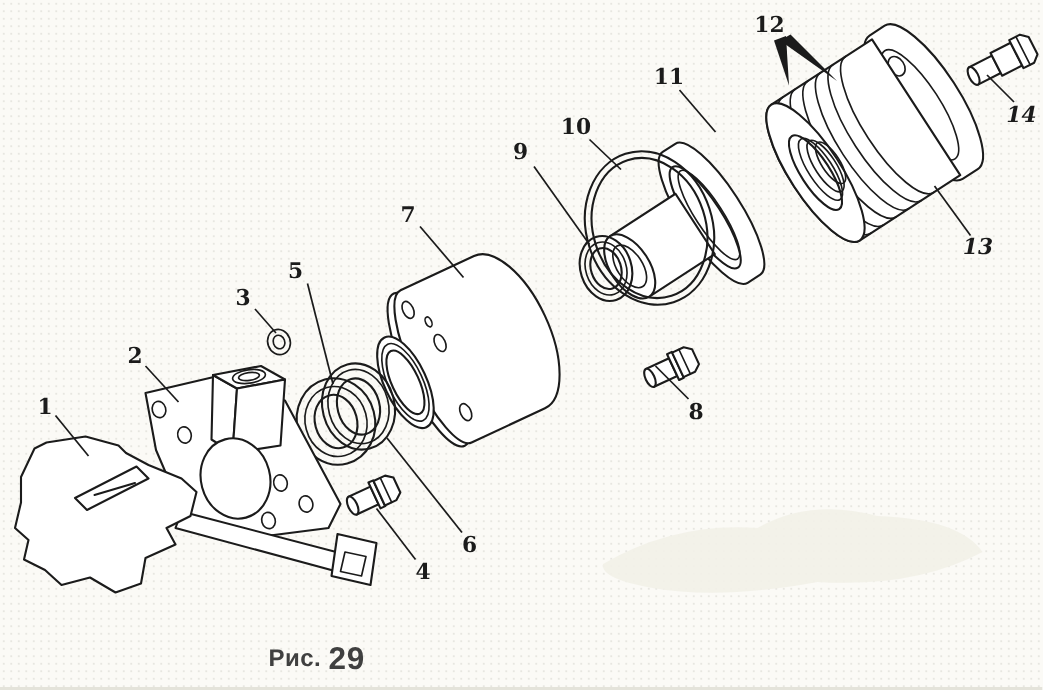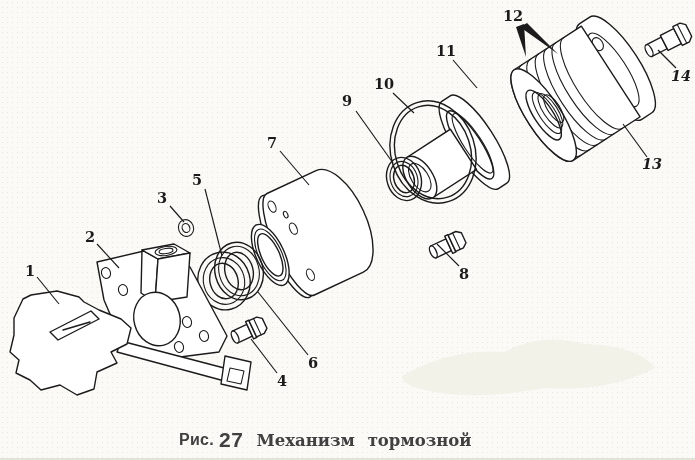--- a/index.html
+++ b/index.html
@@ -175,17 +175,16 @@
       <text x="513" y="21" class="callout-num">12</text>
       <line x1="647" y1="157" x2="623" y2="124" stroke="#1b1b1b" stroke-width="1.15"></line>
       <text x="652" y="169" class="callout-num it">13</text>
       <line x1="676" y1="68" x2="658" y2="50" stroke="#1b1b1b" stroke-width="1.15"></line>
       <text x="681" y="81" class="callout-num it">14</text>
     </g>
 </svg>
 
 <div class="caption">
   <span class="fig-word">Рис.</span>
-  <span class="fig-num">27</span>
-  <span class="title">Механизм тормозной</span>
+  <span class="fig-num">29</span>
 </div>
 
 <div class="bottom-edge"></div>
 
 </body></html>

